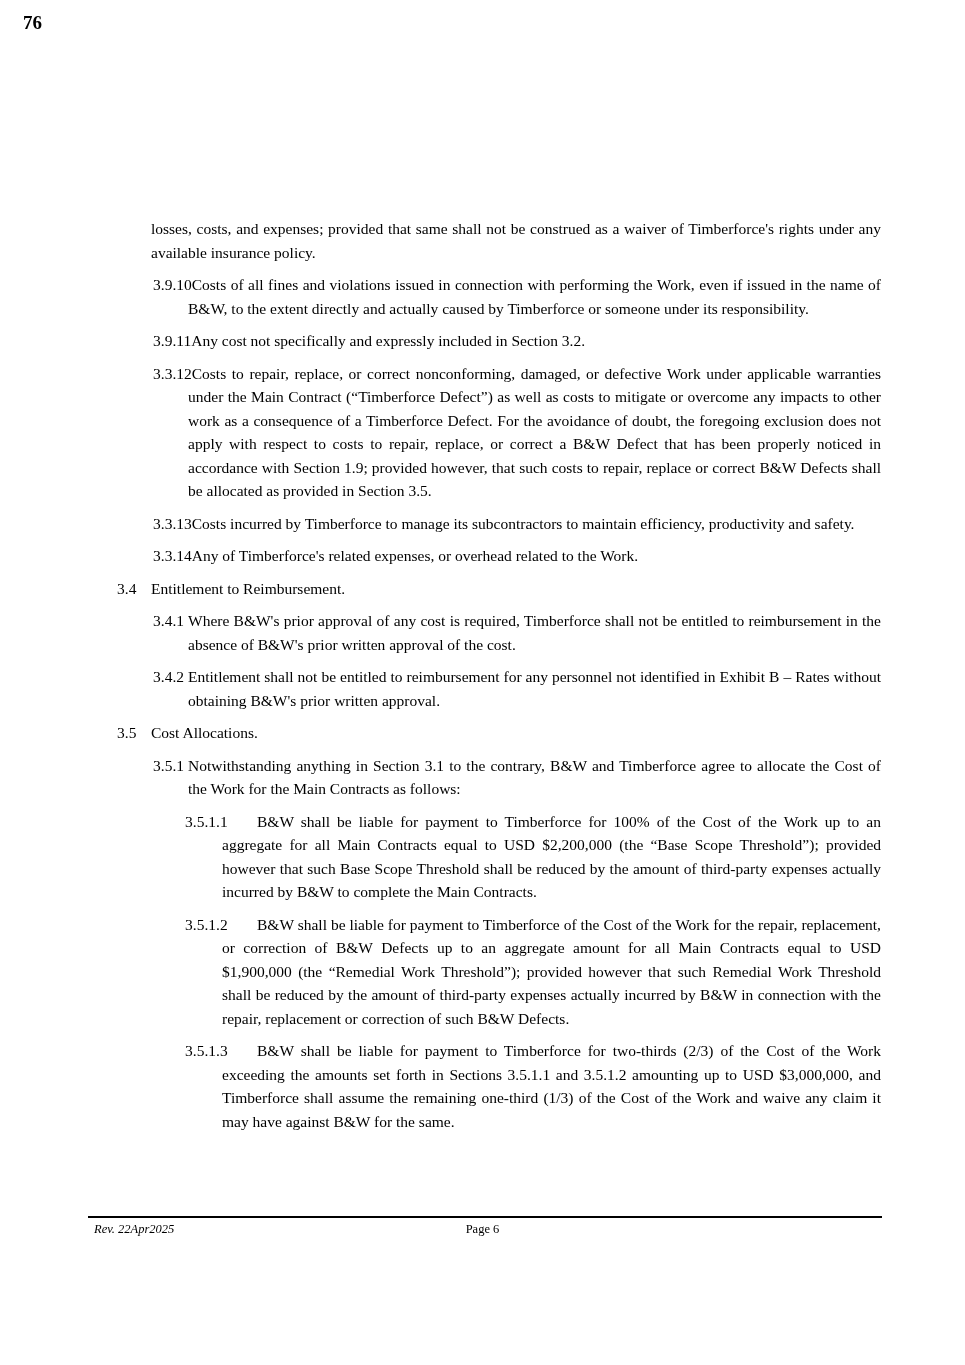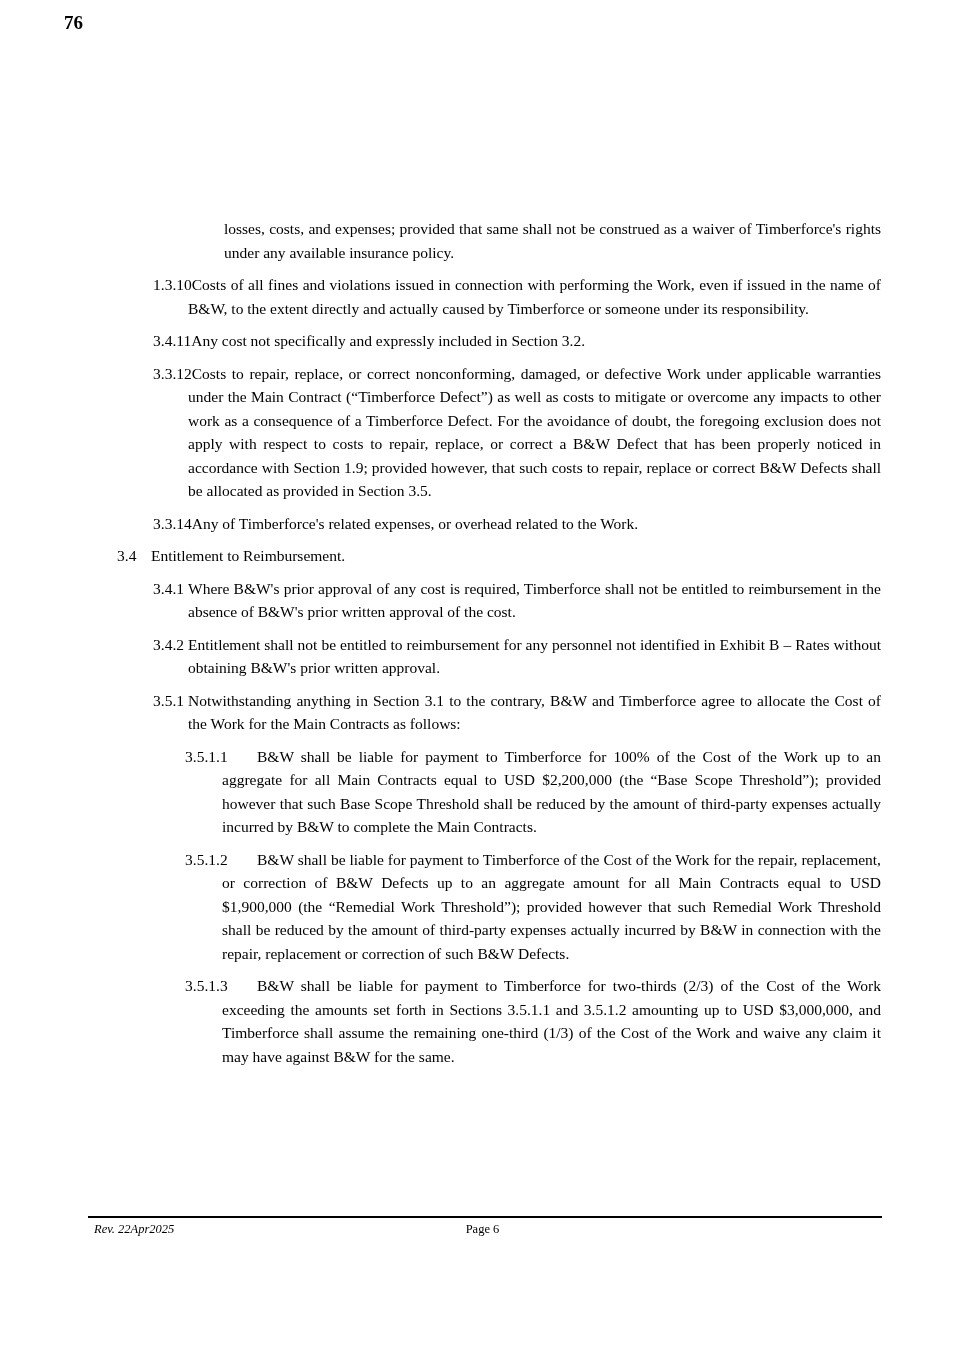--- a/index.html
+++ b/index.html
@@ -18,34 +18,33 @@
     line-height: 23.5px;
     overflow: hidden;
   }
   .corner-number {
     position: absolute;
     left: 23px;
     top: 12px;
     font-size: 19px;
     font-weight: bold;
     line-height: 1.2;
-    margin-left: 41px;
   }
   .content {
     position: absolute;
     left: 117px;
     top: 217px;
     width: 764px;
   }
   .para {
     margin: 0 0 9px 0;
     text-align: justify;
   }
   .cont {
-    margin-left: 107px;
+    margin-left: 34px;
   }
   .clause {
     margin: 0 0 9px 0;
     text-align: justify;
   }
   .clause .num {
     display: inline-block;
     text-indent: 0;
   }
   .lvl0 { padding-left: 34px; text-indent: -34px; }
@@ -87,48 +86,54 @@
 
 <div class="sheet">
 
   <div class="corner-number">76</div>
 
   <div class="content">
 
     <p class="para cont">losses, costs, and expenses; provided that same shall not be construed as a waiver of Timberforce's rights under any available insurance policy.</p>
 
     <div class="clause lvl1">
-      <span class="num">1.3.10</span><span class="text"><span>Costs of all fines and violations issued in connection with performing the Work, even if issued in the name of B&amp;W, to the extent directly and actually caused by Timberforce or someone under its responsibility.</span></span>
+      <span class="num">3.9.10</span><span class="text"><span>Costs of all fines and violations issued in connection with performing the Work, even if issued in the name of B&amp;W, to the extent directly and actually caused by Timberforce or someone under its responsibility.</span></span>
     </div>
 
     <div class="clause lvl1">
-      <span class="num">3.4.11</span><span class="text"><span>Any cost not specifically and expressly included in Section 3.2.</span></span>
+      <span class="num">3.9.11</span><span class="text"><span>Any cost not specifically and expressly included in Section 3.2.</span></span>
     </div>
 
     <div class="clause lvl1">
       <span class="num">3.3.12</span><span class="text"><span>Costs to repair, replace, or correct nonconforming, damaged, or defective Work under applicable warranties under the Main Contract (“</span><span class="seg-b">Timberforce Defect</span><span>”) as well as costs to mitigate or overcome any impacts to other work as a consequence of a Timberforce Defect.  For the avoidance of doubt, the foregoing exclusion does not apply with respect to costs to repair, replace, or correct a B&amp;W Defect that has been properly noticed in accordance with Section 1.9; provided however, that such costs to repair, replace or correct B&amp;W Defects shall be allocated as provided in Section 3.5.</span></span>
     </div>
 
+    <div class="clause lvl1">
+      <span class="num">3.3.13</span><span class="text"><span>Costs incurred by Timberforce to manage its subcontractors to maintain efficiency, productivity and safety.</span></span>
+    </div>
 
     <div class="clause lvl1">
       <span class="num">3.3.14</span><span class="text"><span>Any of Timberforce's related expenses, or overhead related to the Work.</span></span>
     </div>
 
     <div class="clause lvl0">
       <span class="num">3.4</span><span class="text"><span>Entitlement to Reimbursement.</span></span>
     </div>
 
     <div class="clause lvl1">
       <span class="num">3.4.1</span><span class="text"><span>Where B&amp;W's prior approval of any cost is required, Timberforce shall not be entitled to reimbursement in the absence of B&amp;W's prior written approval of the cost.</span></span>
     </div>
 
     <div class="clause lvl1">
       <span class="num">3.4.2</span><span class="text"><span>Entitlement shall not be entitled to reimbursement for any personnel not identified in </span><span class="seg-b">Exhibit B – Rates</span><span> without obtaining B&amp;W's prior written approval.</span></span>
     </div>
 
+    <div class="clause lvl0">
+      <span class="num">3.5</span><span class="text"><span>Cost Allocations.</span></span>
+    </div>
 
     <div class="clause lvl1">
       <span class="num">3.5.1</span><span class="text"><span>Notwithstanding anything in Section 3.1 to the contrary, B&amp;W and Timberforce agree to allocate the Cost of the Work for the Main Contracts as follows:</span></span>
     </div>
 
     <div class="clause lvl2">
       <span class="num">3.5.1.1</span><span class="text"><span>B&amp;W shall be liable for payment to Timberforce for 100% of the Cost of the Work up to an aggregate for all Main Contracts equal to USD $2,200,000 (the “</span><span class="seg-b">Base Scope Threshold</span><span>”); provided however that such Base Scope Threshold shall be reduced by the amount of third-party expenses actually incurred by B&amp;W to complete the Main Contracts.</span></span>
     </div>
 
     <div class="clause lvl2">

